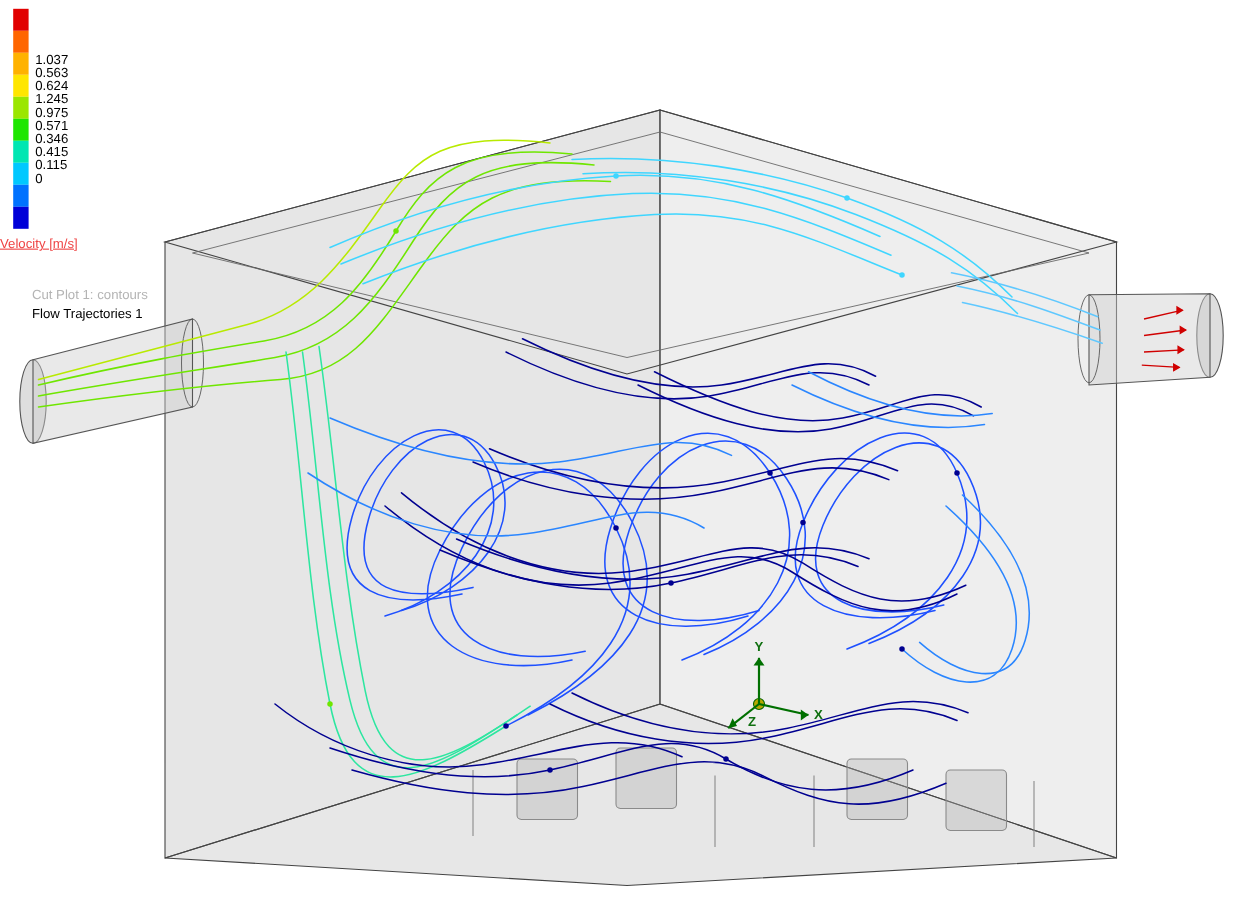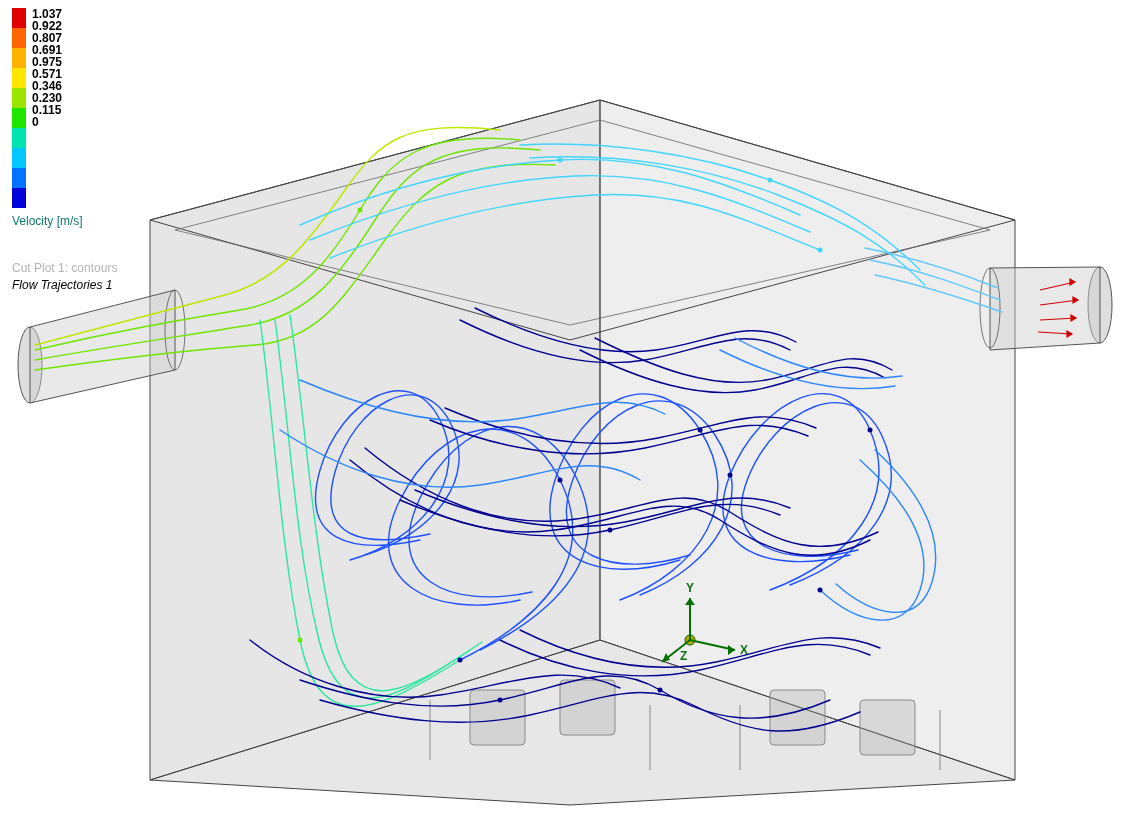--- a/index.html
+++ b/index.html
@@ -1,25 +1,25 @@
 <!DOCTYPE html>
 <html><head>
 <meta charset="utf-8">
 <style>
   * { margin:0; padding:0; box-sizing:border-box; }
   body { width:1130px; height:818px; background:#ffffff; font-family:Arial,Helvetica,sans-serif; position:relative; overflow:hidden; }
   .viewport { position:absolute; inset:0; }
   .legend { position:absolute; left:12px; top:8px; display:flex; flex-direction:row; align-items:flex-start; font-size:12px; color:#000; }
   .legend-bar { width:14px; height:200px; margin-right:6px; border:none; display:flex; flex-direction:column; }
   .legend-seg { flex:1; }
-  .legend-ticks { display:flex; flex-direction:column; justify-content:flex-start; height:200px; line-height:1;font-weight:bold; }
-  .legend-title { position:absolute; left:12px; top:214px; font-size:12px; color:#0f766e; }
-  .layer-list { position:absolute; left:12px; top:260px; font-size:12px; line-height:1.4; }
+  .legend-ticks { display:flex; flex-direction:column; justify-content:center; height:200px; line-height:1; }
+  .legend-title { position:absolute; left:0; top:214px; font-size:12px; color:#ef4444;text-decoration:underline; }
+  .layer-list { position:absolute; left:29px; top:260px; font-size:12px; line-height:1.4; }
   .layer-inactive { color:#b4b4b4; }
-  .layer-active { color:#000;font-style:italic; }
+  .layer-active { color:#000; }
   .triad-label { font-size:12px; fill:#107010; font-weight:bold; }
 </style>
 </head>
 <body>
 
 <div class="viewport">
 <svg width="1130" height="818" viewBox="0 0 1130 818">
   <defs>
     
   </defs>
@@ -185,27 +185,27 @@
       <div class="legend-seg" style="background: rgb(255, 230, 0);"></div>
       <div class="legend-seg" style="background: rgb(155, 230, 0);"></div>
       <div class="legend-seg" style="background: rgb(30, 230, 0);"></div>
       <div class="legend-seg" style="background: rgb(0, 230, 178);"></div>
       <div class="legend-seg" style="background: rgb(0, 200, 255);"></div>
       <div class="legend-seg" style="background: rgb(0, 114, 255);"></div>
       <div class="legend-seg" style="background: rgb(0, 0, 216);"></div>
     </div>
   <div class="legend-ticks" id="legend-ticks">
       <div>1.037</div>
-      <div>0.922</div>
-      <div>0.807</div>
-      <div>0.691</div>
+      <div>0.563</div>
+      <div>0.624</div>
+      <div>1.245</div>
       <div>0.975</div>
       <div>0.571</div>
       <div>0.346</div>
-      <div>0.230</div>
+      <div>0.415</div>
       <div>0.115</div>
       <div>0</div>
     </div>
 </div>
 <div class="legend-title">Velocity [m/s]</div>
 
 <div class="layer-list">
   <div class="layer-inactive">Cut Plot 1: contours</div>
   <div class="layer-active">Flow Trajectories 1</div>
 </div>

